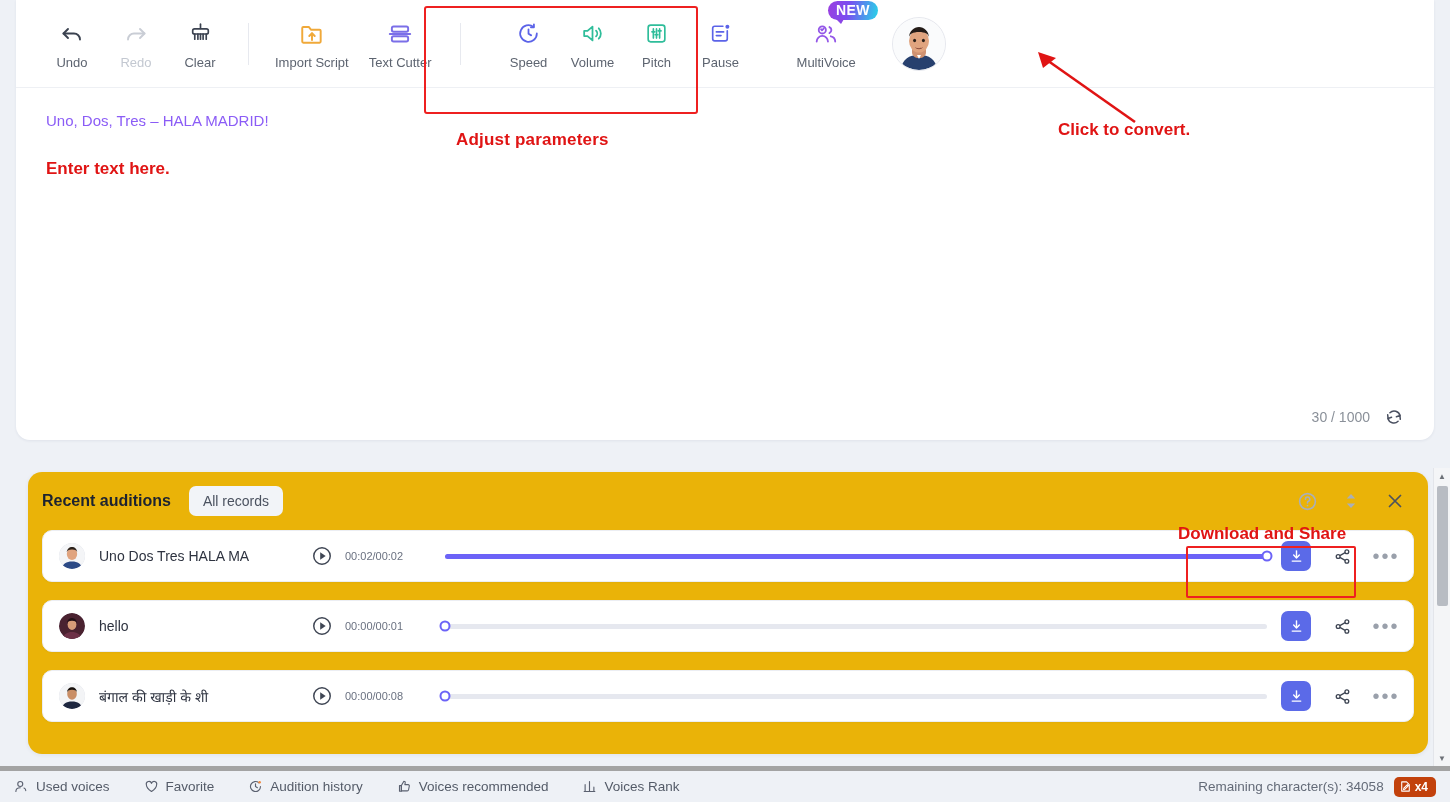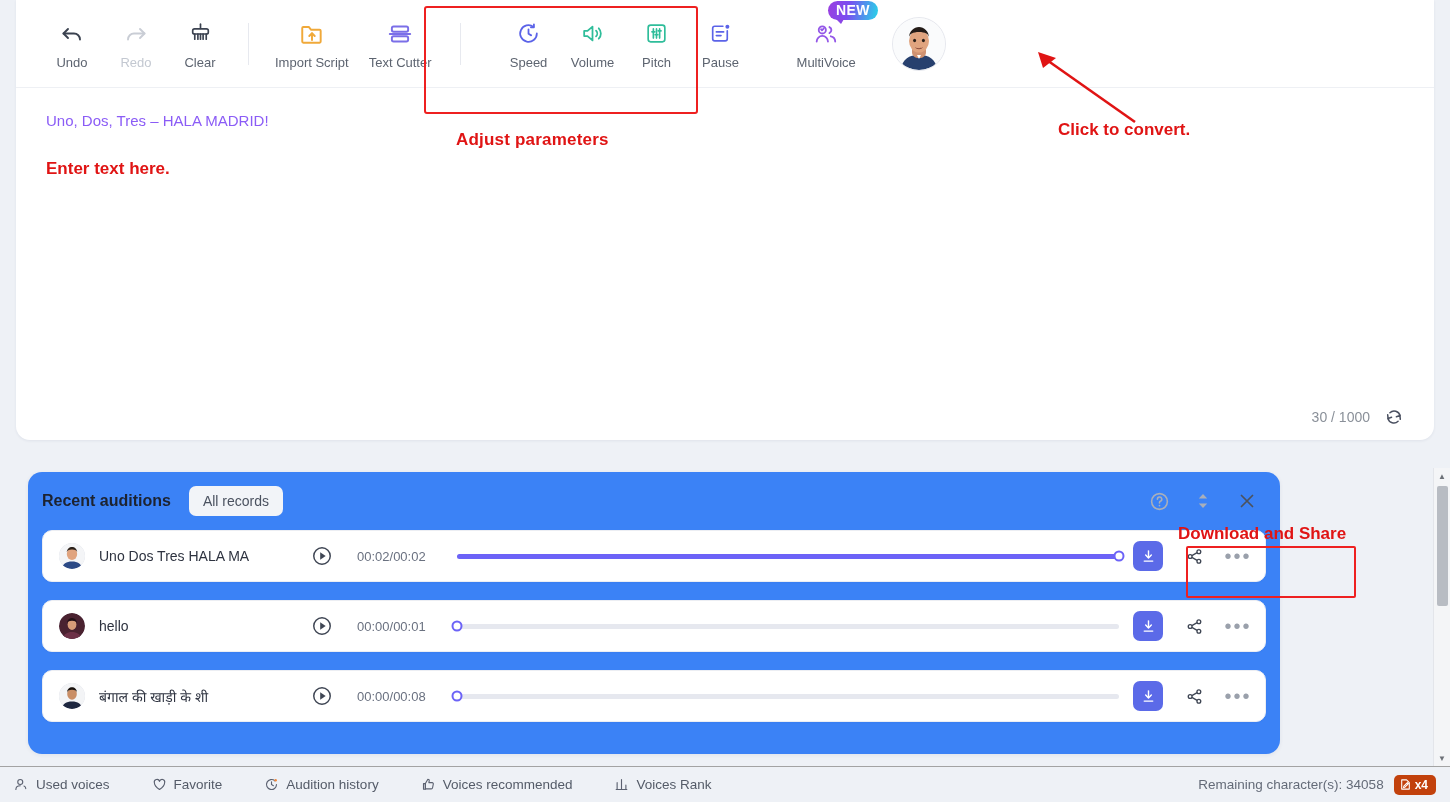--- a/index.html
+++ b/index.html
@@ -163,22 +163,22 @@
     align-items: center;
     gap: 14px;
     font-size: 14px;
     color: #8a9099;
   }
 
   
   .rec-card {
     position: absolute;
     left: 28px; top: 472px;
-    width: 1252px; height: 282px;
-    background: #3b82f6;
+    width: 1400px; height: 282px;
+    background: #eab308;
     border-radius: 14px;
     box-shadow: 0 1px 4px rgba(30,40,80,.07);
     overflow: hidden;
   }
   .rec-head {
     height: 58px;
     display: flex;
     align-items: center;
     padding: 0 22px 0 14px;
   }
@@ -227,22 +227,22 @@
   .row-name {
     margin-left: 14px;
     font-size: 14px;
     color: #2e3340;
     width: 212px;
     white-space: nowrap;
     overflow: hidden;
   }
   .row-play { flex: none; cursor: pointer; }
   .row-time {
-    margin-left: 24px;
-    font-size: 13px;
+    margin-left: 12px;
+    font-size: 11px;
     color: #6a7180;
     width: 92px;
     white-space: nowrap;
   }
   .row-track {
     flex: 1;
     height: 5px;
     background: #e6e8ef;
     border-radius: 3px;
     position: relative;
@@ -311,22 +311,21 @@
 
   
   .statusbar {
     position: absolute;
     left: 0; bottom: 0;
     width: 1450px; height: 36px;
     background: #eef1f6;
     display: flex;
     align-items: center;
     padding: 0 14px;
-    border-top: 1px solid #a3a3a3;
-    gap: 8px;
+    border-top: 5px solid #a3a3a3;
   }
   .sb-item {
     display: flex;
     align-items: center;
     gap: 7px;
     margin-right: 34px;
     font-size: 13.5px;
     color: #545b68;
     cursor: pointer;
     white-space: nowrap;

